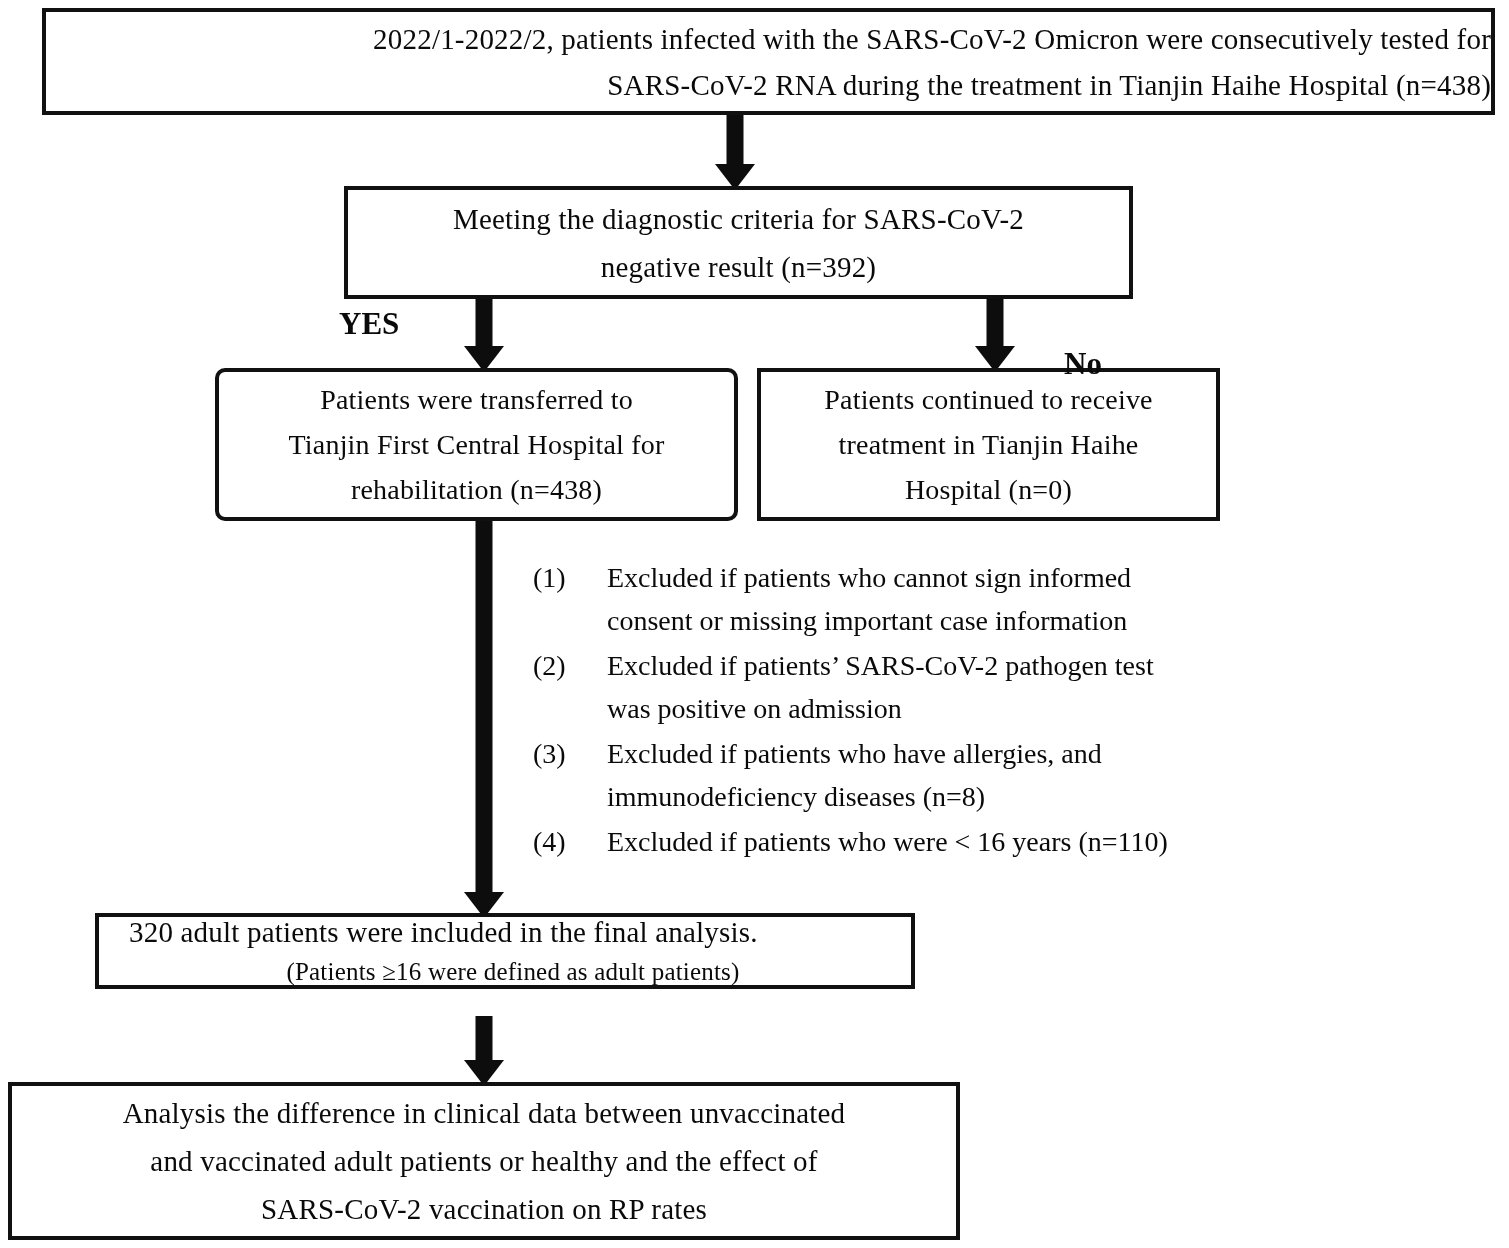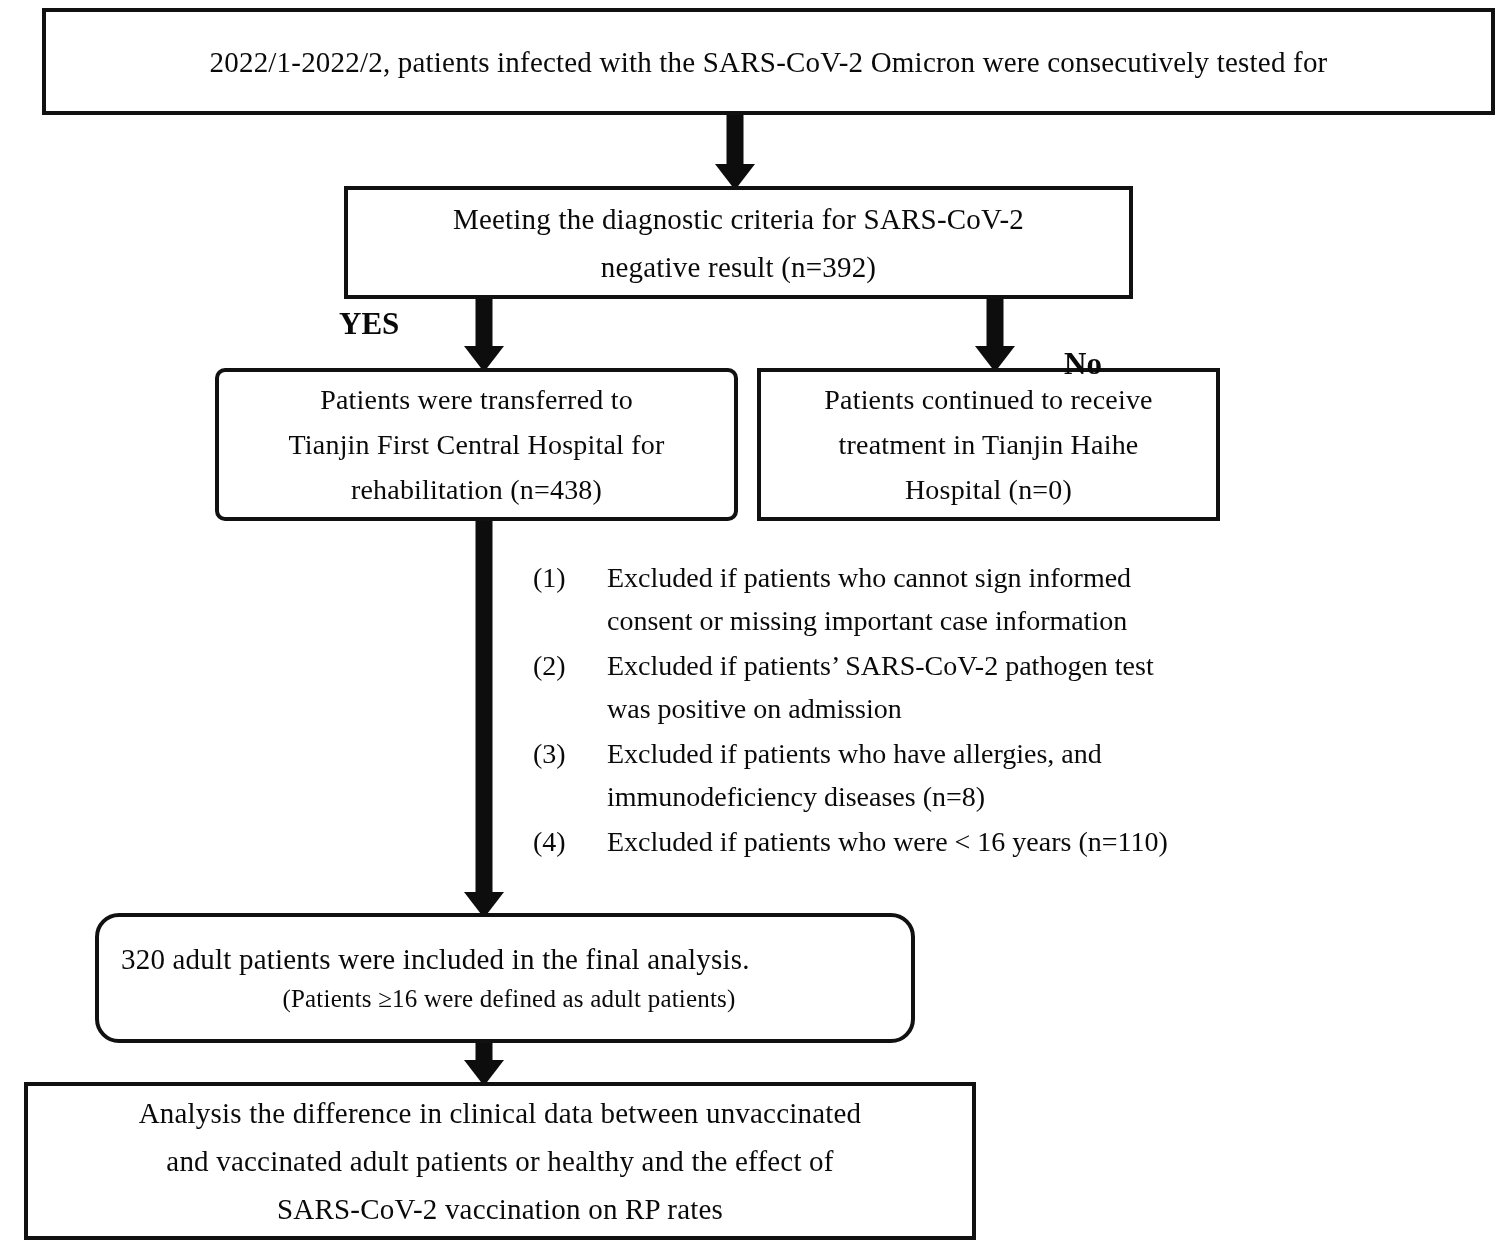--- a/index.html
+++ b/index.html
@@ -34,20 +34,21 @@
     white-space: nowrap;
     letter-spacing: 0.2px;
   }
 
   
   #box-source {
     left: 42px;  top: 8px;
     width: 1453px; height: 107px;
     font-size: 29px;
     line-height: 46px;
+    align-items: flex-end;
   }
 
   
   #box-criteria {
     left: 344px; top: 186px;
     width: 789px; height: 113px;
     font-size: 29px;
     line-height: 48px;
   }
 
@@ -62,46 +63,44 @@
   #box-no-outcome {
     left: 757px; top: 368px;
     width: 463px; height: 153px;
     font-size: 28px;
     line-height: 45px;
   }
 
   
   #box-included {
     left: 95px; top: 913px;
-    width: 820px; height: 130px;
+    width: 820px; height: 76px;
     align-items: flex-start;
-    padding-left: 22px;
+    padding-left: 30px;
     justify-content: center;
-    border-radius: 24px;
   }
   #box-included .line-main {
     font-size: 29px;
     line-height: 42px;
     white-space: nowrap;
   }
   #box-included .line-sub {
     font-size: 25px;
     line-height: 38px;
     white-space: nowrap;
     align-self: center;
     padding-right: 14px;
   }
 
   
   #box-analysis {
     left: 8px; top: 1082px;
     width: 952px; height: 158px;
     font-size: 29px;
     line-height: 48px;
-    margin-left: 16px;
   }
 
   
   .arrow {
     position: absolute;
     z-index: 1;
   }
   .arrow .shaft {
     position: absolute;
     left: 50%;
@@ -178,20 +177,21 @@
     font-family: Liberation Serif, serif;
   }
 </style>
 </head>
 <body>
 
 <div id="canvas">
 
   <div class="box" id="box-source">
     <span class="line">2022/1-2022/2, patients  infected  with  the  SARS-CoV-2  Omicron  were  consecutively  tested  for</span>
+    <span class="line">SARS-CoV-2 RNA during  the  treatment  in  Tianjin  Haihe  Hospital  (n=438)</span>
   </div>
 
   <div class="arrow" id="arrow-source-to-criteria">
     <span class="shaft"></span>
     <span class="head"></span>
   </div>
 
   <div class="box" id="box-criteria">
     <span class="line">Meeting  the  diagnostic  criteria  for  SARS-CoV-2</span>
     <span class="line">negative  result  (n=392)</span>

